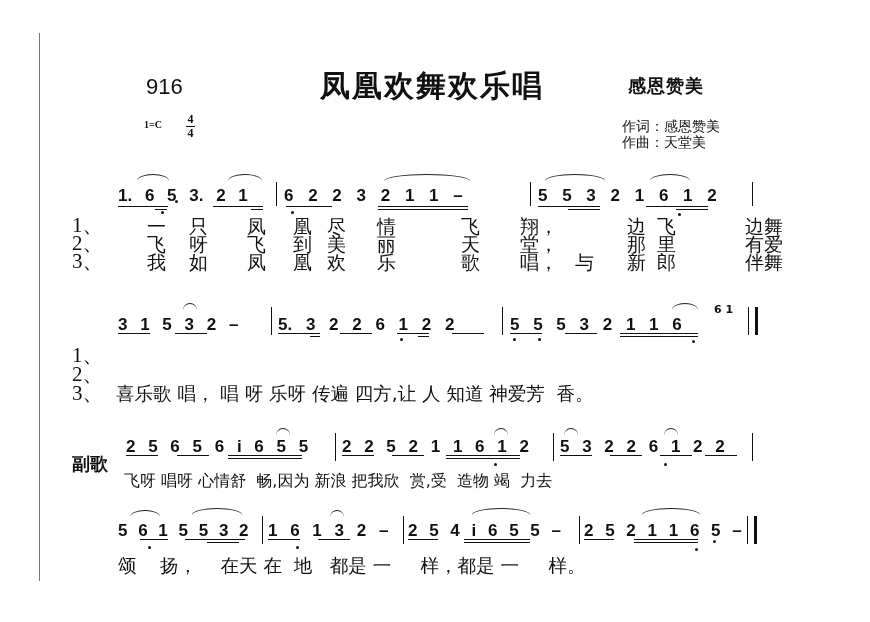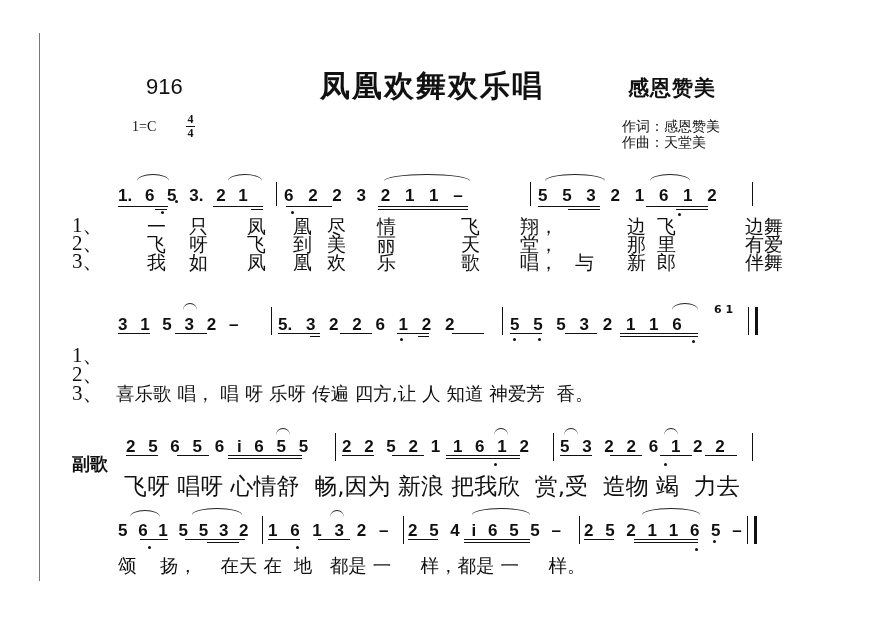--- a/index.html
+++ b/index.html
@@ -2,22 +2,22 @@
 <html><head>
 <meta charset="utf-8">
 <style>
   html, body { margin:0; padding:0; background:#ffffff; }
   body { width:870px; height:622px; position:relative; overflow:hidden;
          font-family:"DejaVu Sans", sans-serif; color:#111; }
   .margin-line { position:absolute; left:39px; top:33px; width:1px; height:548px; background:#777; }
   .abs { position:absolute; white-space:nowrap;text-align:right; }
   .hdr-num { left:146px; top:74px; font-size:22px; font-family:"Liberation Sans", sans-serif; }
   .title { left:320px; top:66px; font-size:30px; font-weight:bold; letter-spacing:2px; }
-  .subtitle { left:628px; top:74px; font-size:21px; font-weight:bold; letter-spacing:1px; }
-  .key { left:132px; top:119px; font-size:14px; font-family:"Liberation Serif", serif; font-weight:normal; }
+  .subtitle { left:628px; top:74px; font-size:18px; font-weight:bold; letter-spacing:1px; }
+  .key { left:144px; top:119px; font-size:10px; font-family:"Liberation Serif", serif; font-weight:bold; }
   .timesig { left:186px; top:114px; font-size:12px; font-weight:bold; line-height:11px; text-align:center; font-family:"Liberation Serif", serif;}
   .credit { left:622px; font-size:14px; }
   .notes { font-size:17px; font-weight:bold; font-family:"Liberation Sans", sans-serif; letter-spacing:0; }
   .lyric { font-size:19px; letter-spacing:0px; }
   .vnum { font-family:"Liberation Serif", serif; font-size:21px; }
   .bar { position:absolute; width:1px; background:#111; }
   .dbar { position:absolute; width:6px; border-left:1px solid #111; border-right:3px solid #111; }
   .ul { position:absolute; height:1px; background:#111; }
   .slur { position:absolute; border-top:1.5px solid #222; border-radius:50% 50% 0 0 / 100% 100% 0 0; height:6px; }
   .dot { position:absolute; width:3px; height:3px; background:#111; border-radius:50%; }
@@ -142,21 +142,21 @@
   <div class="ul" style="left:610px;top:455px;width:32px"></div>
   <div class="ul" style="left:660px;top:455px;width:32px"></div>
   <div class="ul" style="left:705px;top:455px;width:32px"></div>
   <div class="slur" style="left:276px;top:428px;width:14px"></div>
   <div class="slur" style="left:494px;top:428px;width:14px"></div>
   <div class="slur" style="left:564px;top:428px;width:14px"></div>
   <div class="slur" style="left:664px;top:428px;width:14px"></div>
   <div class="dot" style="left:494px;top:463px"></div>
   <div class="dot" style="left:664px;top:463px"></div>
 
-  <div class="abs lyric" style="left:124px;top:471px;white-space:pre;font-size:23px">飞呀 唱呀 心情舒  畅,因为 新浪 把我欣  赏,受  造物 竭  力去</div>
+  <div class="abs lyric" style="left:124px;top:471px;white-space:pre;font-size:16px">飞呀 唱呀 心情舒  畅,因为 新浪 把我欣  赏,受  造物 竭  力去</div>
 </div>
 
 <div>
   <div class="abs notes" style="left:118px;top:521px;word-spacing:6px">5 6 1 5 5 3 2</div>
   <div class="bar" style="left:262px;top:516px;height:28px"></div>
   <div class="abs notes" style="left:268px;top:521px;word-spacing:8px">1 6 1 3 2 –</div>
   <div class="bar" style="left:403px;top:516px;height:28px"></div>
   <div class="abs notes" style="left:408px;top:521px;word-spacing:7px">2 5 4 i 6 5 5 –</div>
   <div class="bar" style="left:579px;top:516px;height:28px"></div>
   <div class="abs notes" style="left:584px;top:521px;word-spacing:7px">2 5 2 1 1 6 5 –</div>

